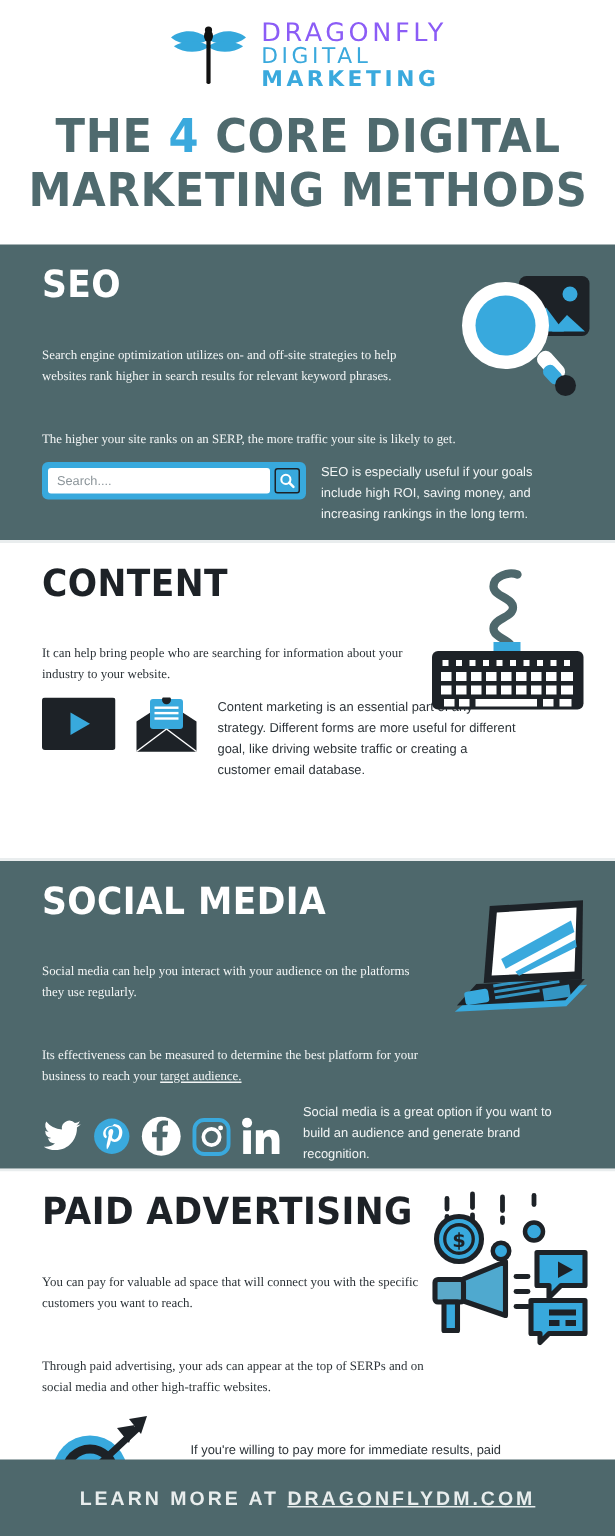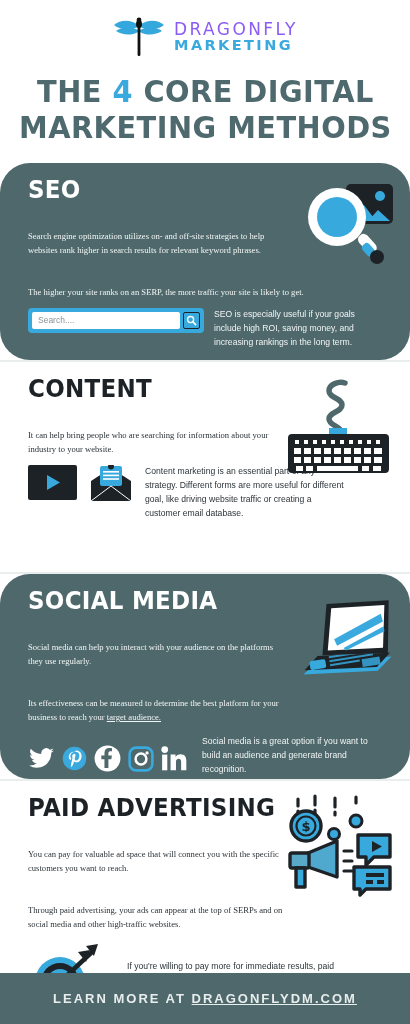--- a/index.html
+++ b/index.html
@@ -59,21 +59,21 @@
     font-family: "DejaVu Sans", sans-serif;
     font-weight: 700;
     font-size: 31px;
     line-height: 1.15;
     letter-spacing: 0.5px;
     transform: scaleX(0.93);
   }
   .big-title .num { color: #3aa9dd; }
 
   
-  .section { position: relative; width: 410px; padding: 0 28px; border-radius: 30px; }
+  .section { position: relative; width: 410px; padding: 0 28px; }
   .sec-teal { background: #4e686c; color: #ffffff; }
   .sec-white { background: #ffffff; color: #21272b; }
 
   .sec-seo    { height: 197px; padding-top: 14px; }
   .sec-content{ height: 210px; padding-top: 14px; }
   .sec-social { height: 205px; padding-top: 14px; }
   .sec-paid   { height: 198px; padding-top: 14px; }
 
   .divider { height: 2px; background: #e9edee; width: 410px; }
 
@@ -171,20 +171,21 @@
           <path d="M26 15 C19 11, 9 12, 4 16 C10 20, 19 21, 26 17 Z" fill="#34a8dc"></path>
           <path d="M28 15 C35 11, 45 12, 50 16 C44 20, 35 21, 28 17 Z" fill="#34a8dc"></path>
 
           <ellipse cx="27" cy="9" rx="3" ry="4" fill="#111111"></ellipse>
           <rect x="25.6" y="11" width="2.8" height="30" rx="1.2" fill="#111111"></rect>
           <circle cx="27" cy="5" r="2.4" fill="#111111"></circle>
         </svg>
       </span>
       <span class="logo-words">
         <span class="l1">DRAGONFLY</span>
+        <span class="l2">DIGITAL</span>
         <span class="l3">MARKETING</span>
       </span>
     </div>
 
     <div class="big-title">
       <div>
         <span>THE </span><span class="num">4</span><span> CORE DIGITAL</span>
       </div>
       <div>MARKETING METHODS</div>
     </div>

